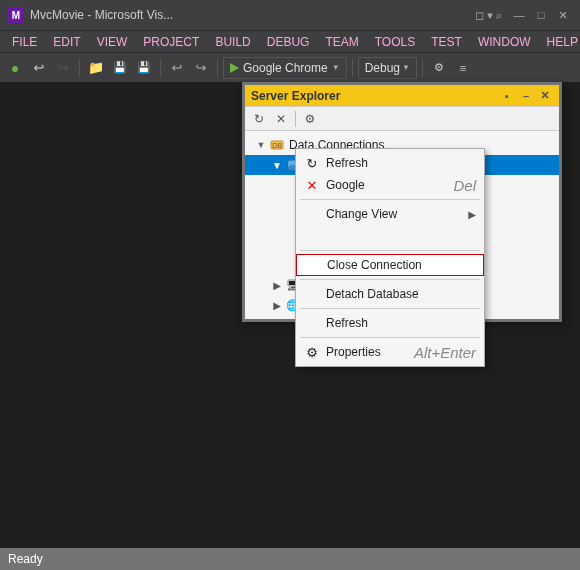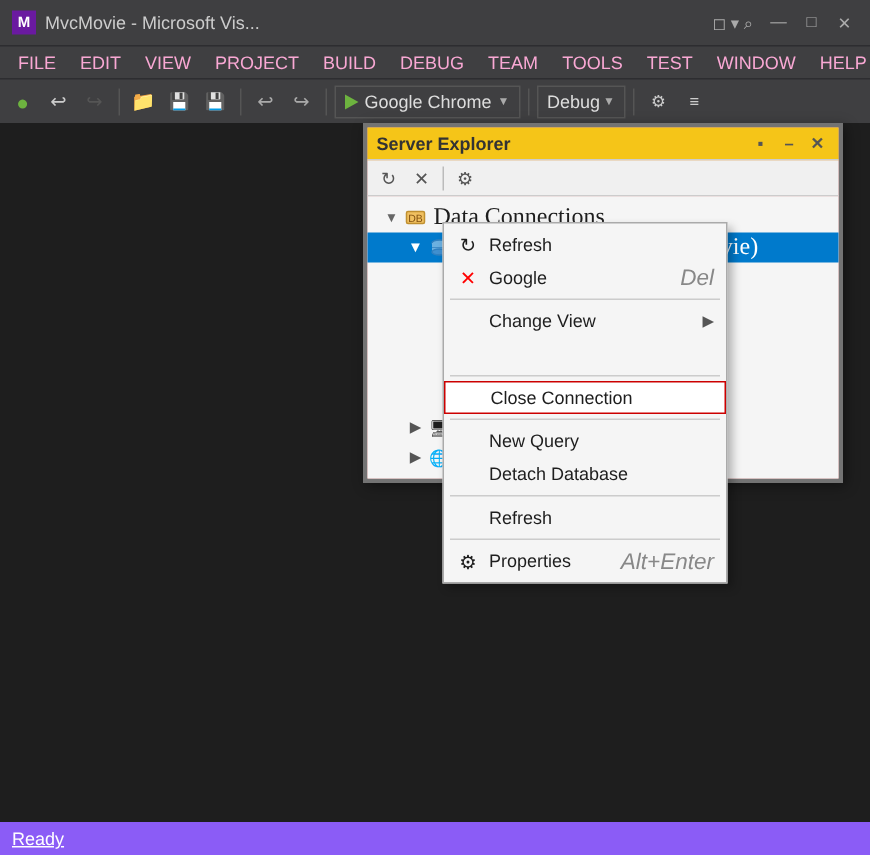--- a/index.html
+++ b/index.html
@@ -139,27 +139,26 @@
       background: #2d2d30;
     }
 
     
     .status-bar {
       position: absolute;
       bottom: 0;
       left: 0;
       right: 0;
       height: 22px;
-      background: #8b5cf6;
+      background: #737373;
       display: flex;
       align-items: center;
       padding: 0 8px;
       color: white;
       font-size: 12px;
-      text-decoration: underline;
     }
 
     
     .server-explorer {
       position: absolute;
       top: 82px;
       left: 242px;
       width: 320px;
       background: #fca5a5;
       border: 3px solid #737373;
@@ -254,23 +253,22 @@
       width: 16px;
       height: 16px;
       margin-right: 4px;
       flex-shrink: 0;
       display: flex;
       align-items: center;
       justify-content: center;
       font-size: 12px;
     }
     .tree-label {
-      font-size: 16px;
+      font-size: 12px;
       white-space: nowrap;
-      font-family: Liberation Serif, serif;
     }
 
     
     .tree-item.indent1 { padding-left: 24px; }
     .tree-item.indent2 { padding-left: 40px; }
 
     
     .context-menu {
       position: absolute;
       left: 295px;
@@ -519,24 +517,20 @@
 
   <div class="ctx-separator"></div>
 
   <div class="ctx-item highlighted">
     <span class="ctx-icon"></span>
     <span class="ctx-label">Close Connection</span>
   </div>
 
   <div class="ctx-separator"></div>
 
-  <div class="ctx-item">
-    <span class="ctx-icon"></span>
-    <span class="ctx-label">New Query</span>
-  </div>
 
   <div class="ctx-item">
     <span class="ctx-icon"></span>
     <span class="ctx-label">Detach Database</span>
   </div>
 
   <div class="ctx-separator"></div>
 
   <div class="ctx-item">
     <span class="ctx-icon"></span>

